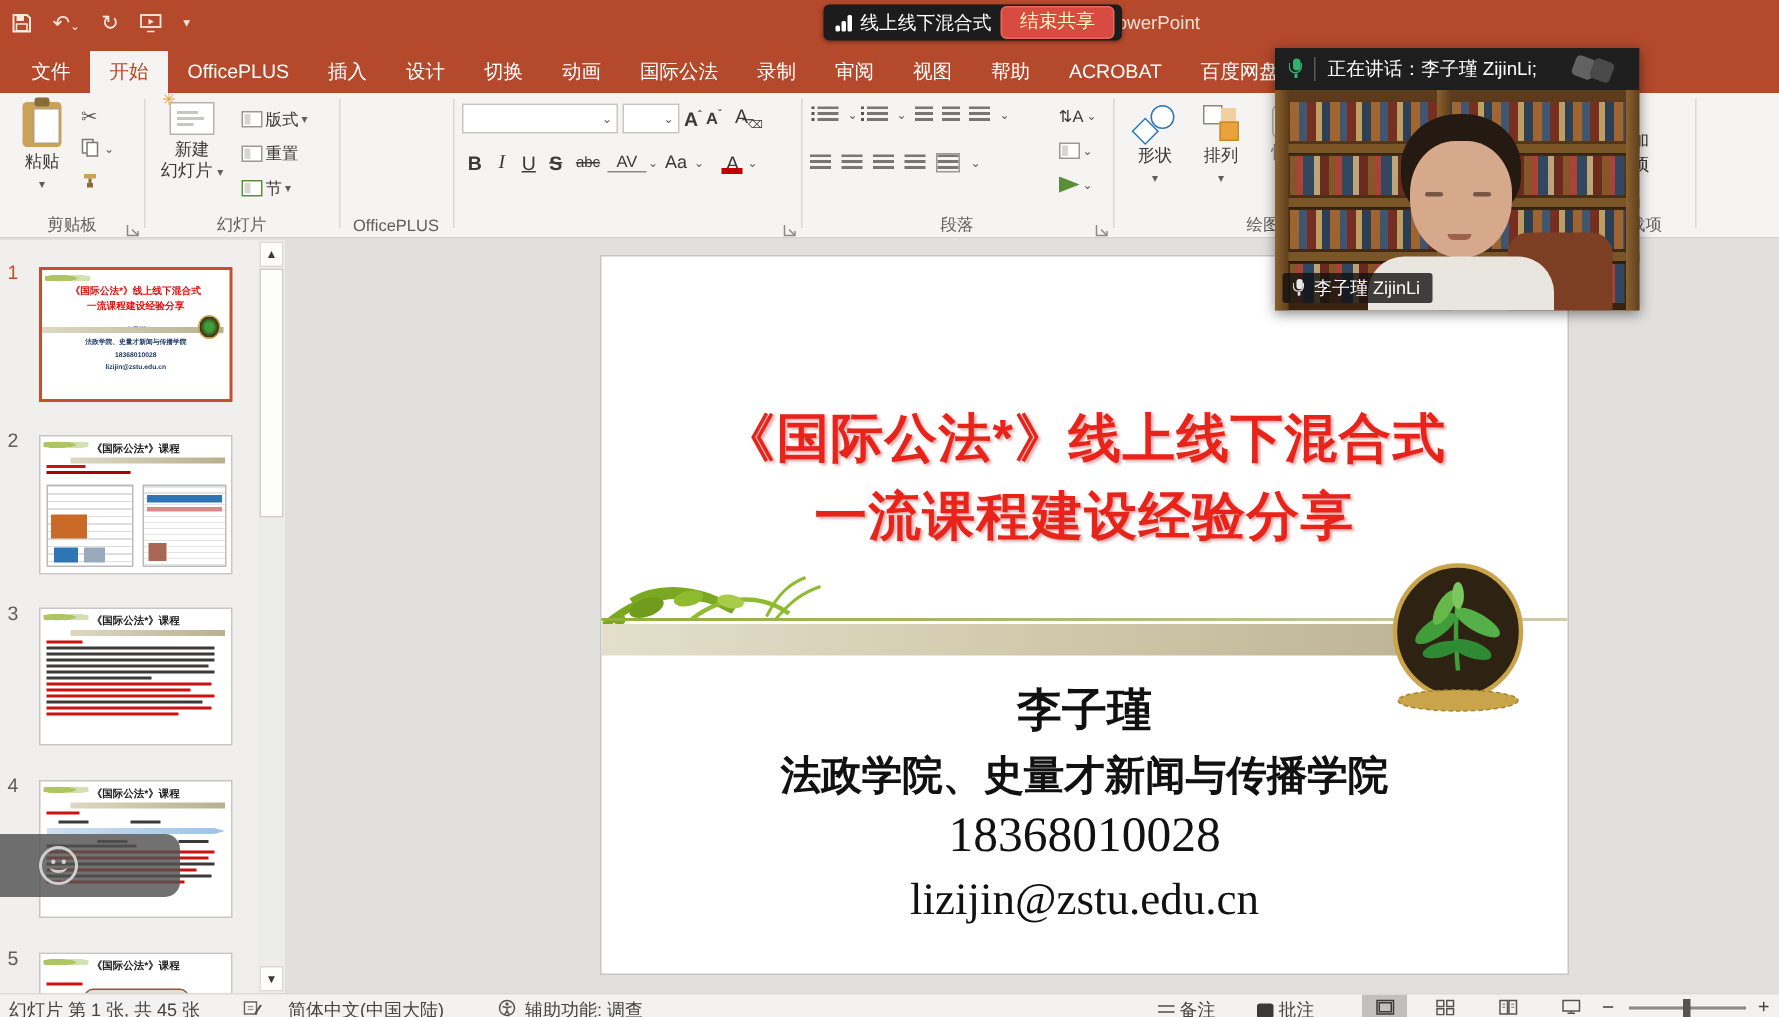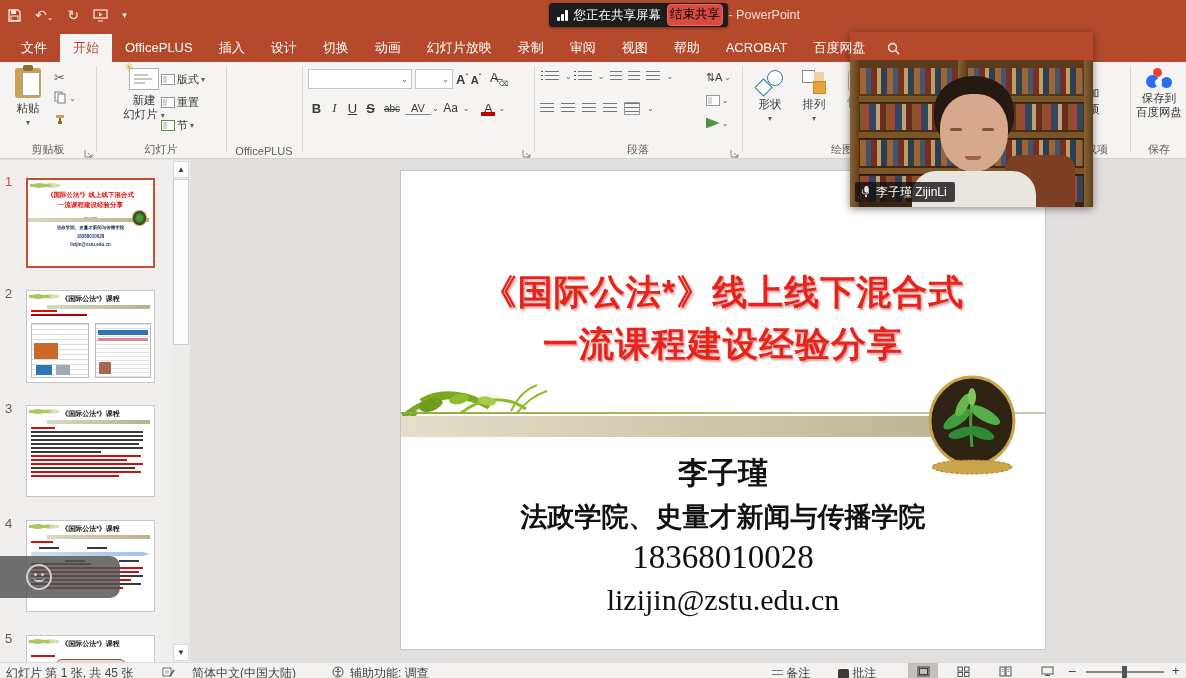--- a/index.html
+++ b/index.html
@@ -12,21 +12,21 @@
   .qat .qbtn { font-size:14px; line-height:1; cursor:default; }
   .qat svg { display:block; }
   .tb-title { position:absolute; top:0; height:30px; line-height:30px; color:#f6ddd4; font-size:12.5px; white-space:nowrap; }
   .tb-title.pre { left:430px; }
   .tb-title.post { left:700px; }
   .share-pill { position:absolute; left:549px; top:3px; height:24px; background:#1c1c1c; border-radius:4px; display:flex; align-items:center; padding:0 5px 0 8px; gap:6px; z-index:12; box-shadow:0 1px 3px rgba(0,0,0,.4); }
   .share-pill .bars { display:flex; align-items:flex-end; gap:1.5px; height:11px; }
   .share-pill .bars i { display:block; width:2.5px; background:#fff; border-radius:1px; }
   .share-pill .bars i:nth-child(1){height:4px} .share-pill .bars i:nth-child(2){height:7px} .share-pill .bars i:nth-child(3){height:11px}
   .share-pill .stext { color:#fff; font-size:12.5px; }
-  .share-end { background:#d84b40; border:1px solid #e8685e; color:#000000; font-size:12.5px; border-radius:4px; padding:1px 2px 2px; cursor:pointer; }
+  .share-end { background:#d84b40; border:1px solid #e8685e; color:#fef9c3; font-size:12.5px; border-radius:4px; padding:1px 12px 2px; cursor:pointer; }
   .tb-right { position:absolute; right:0; top:0; height:30px; display:flex; align-items:center; }
   .tb-account { color:#fff; font-size:12.5px; margin-right:12px; }
   .tb-avatar { width:22px; height:24px; border-radius:2px; background:#1ba0d7; position:relative; overflow:hidden; margin-right:26px; }
   .tb-avatar .hair { position:absolute; left:4px; top:2px; width:14px; height:12px; border-radius:50% 50% 40% 40%; background:#1d1410; }
   .tb-avatar .face { position:absolute; left:6.5px; top:5px; width:9px; height:10px; border-radius:50%; background:#e9c3a4; }
   .tb-avatar .body { position:absolute; left:3px; top:15px; width:16px; height:10px; border-radius:6px 6px 0 0; background:#f0ece6; }
   .ribbon-disp { margin-right:30px; opacity:.95; }
   .win-min { color:#fff; font-size:14px; margin-right:22px; }
 
   
@@ -206,35 +206,35 @@
   </div>
 
   <span class="tb-title post">子瑾 - PowerPoint</span>
 
   <div class="share-pill">
     <span class="bars">
         <i></i>
         <i></i>
         <i></i>
       </span>
-    <span class="stext">您正在共享屏幕</span>
+    <span class="stext">线上线下混合式</span>
     <button class="share-end">结束共享</button>
   </div>
 
 </div>
 
 <div class="tabsrow">
   <span class="rtab">文件</span>
   <span class="rtab active">开始</span>
   <span class="rtab">OfficePLUS</span>
   <span class="rtab">插入</span>
   <span class="rtab">设计</span>
   <span class="rtab">切换</span>
   <span class="rtab">动画</span>
-  <span class="rtab">幻灯片放映</span>
+  <span class="rtab">国际公法</span>
   <span class="rtab">录制</span>
   <span class="rtab">审阅</span>
   <span class="rtab">视图</span>
   <span class="rtab">帮助</span>
   <span class="rtab">ACROBAT</span>
   <span class="rtab">百度网盘</span>
   <span class="rtab-search">
     <svg width="13" height="13" viewBox="0 0 13 13">
         <circle cx="5.5" cy="5.5" r="4" fill="none" stroke="#fff" stroke-width="1.3"></circle>
         <path d="M8.5 8.5L12 12" stroke="#fff" stroke-width="1.3"></path>
@@ -262,21 +262,21 @@
           </svg></span>
     </div>
     <div class="rgroup-label">剪贴板</div>
     <span class="launcher"><svg width="9" height="9" viewBox="0 0 9 9">
           <path d="M1 1v7h7M4 4l4 4M8 5v3H5" stroke="#605e5c" fill="none"></path>
         </svg></span>
   </div>
   <div class="rsep" style="left:96px;"></div>
 
   <div class="g-slides">
-    <div class="bigbtn" style="position:absolute;left:22px;top:0;width:52px;">
+    <div class="bigbtn" style="position:absolute;left:6px;top:0;width:52px;">
       <span class="newslide-icon">
           <i style="top:5px;width:14px;"></i>
           <i style="top:9px;width:18px;"></i>
           <i style="top:13px;width:11px;"></i>
         </span>
       <span><span>新建</span><br><span>幻灯片</span> <span class="caret">▾</span></span>
     </div>
     <div class="col2">
       <span class="smallbtn">
           <span class="mini-slide-ic"></span>
@@ -399,32 +399,20 @@
     <div class="rgroup-label" style="width:200px;margin-top:46px;">绘图</div>
   </div>
 
   <div class="g-addin">
     <div style="position:absolute;left:2px;top:24px;">加</div>
     <div style="position:absolute;left:2px;top:40px;">项</div>
     <div style="position:absolute;left:0;bottom:2px;color:#605e5c;font-size:11px;">载项</div>
   </div>
   <div class="rsep" style="left:1130px;"></div>
 
-  <div class="g-baidu">
-    <div class="bigbtn" style="position:absolute;left:0;top:0;width:54px;">
-      <span class="baidu-ic">
-          <i class="b1"></i>
-          <i class="b2"></i>
-          <i class="b3"></i>
-          <i class="b4"></i>
-        </span>
-      <span><span>保存到</span><br><span>百度网盘</span></span>
-    </div>
-    <div class="rgroup-label">保存</div>
-  </div>
 </div>
 
 <div class="thumb-panel">
   <span class="t-num sel" style="top:14px;">1</span>
   <div class="thumb sel" style="top:18px;height:90px;">
     <span class="mini-swirl"></span>
     <div style="text-align:center;font-weight:bold;color:#d11;font-size:6.5px;line-height:1.5;padding-top:10px;">
       <div>《国际公法*》线上线下混合式</div>
       <div>一流课程建设经验分享</div>
     </div>
@@ -558,20 +546,33 @@
     </svg>
 
     <div class="s-author">李子瑾</div>
     <div class="s-affil">法政学院、史量才新闻与传播学院</div>
     <div class="s-phone">18368010028</div>
     <div class="s-email">lizijin@zstu.edu.cn</div>
   </div>
 </div>
 
 <div class="meeting">
+  <div class="meet-top">
+    <span class="mic" style="margin-left:8px;">
+        <i class="cap"></i>
+        <i class="arc"></i>
+        <i class="stem"></i>
+      </span>
+    <span class="divider"></span>
+    <span class="speak"><span>正在讲话：</span><span>李子瑾 ZijinLi;</span></span>
+    <span class="meet-logo">
+        <i></i>
+        <i></i>
+      </span>
+  </div>
   <div class="meet-video">
     <div class="books" style="left:10px;right:10px;top:8px;"></div>
     <div class="shelf-row" style="top:36px;"></div>
     <div class="books alt" style="left:10px;right:10px;top:44px;"></div>
     <div class="shelf-row" style="top:72px;"></div>
     <div class="books" style="left:10px;right:10px;top:80px;"></div>
     <div class="shelf-row" style="top:108px;"></div>
     <div class="books alt" style="left:10px;right:10px;top:116px;"></div>
     <div class="shelf-col" style="left:0;"></div>
     <div class="shelf-col" style="left:108px;"></div>

